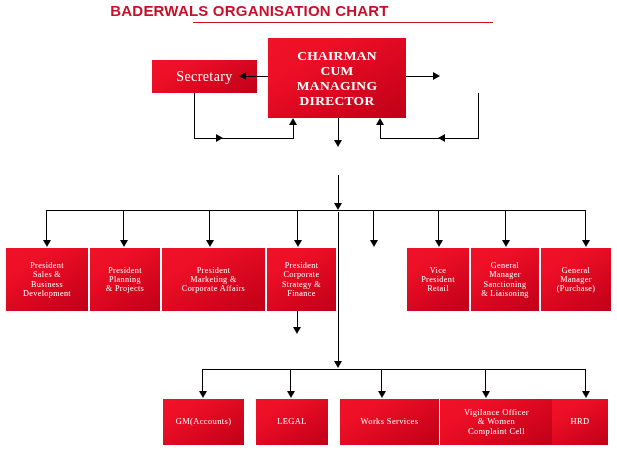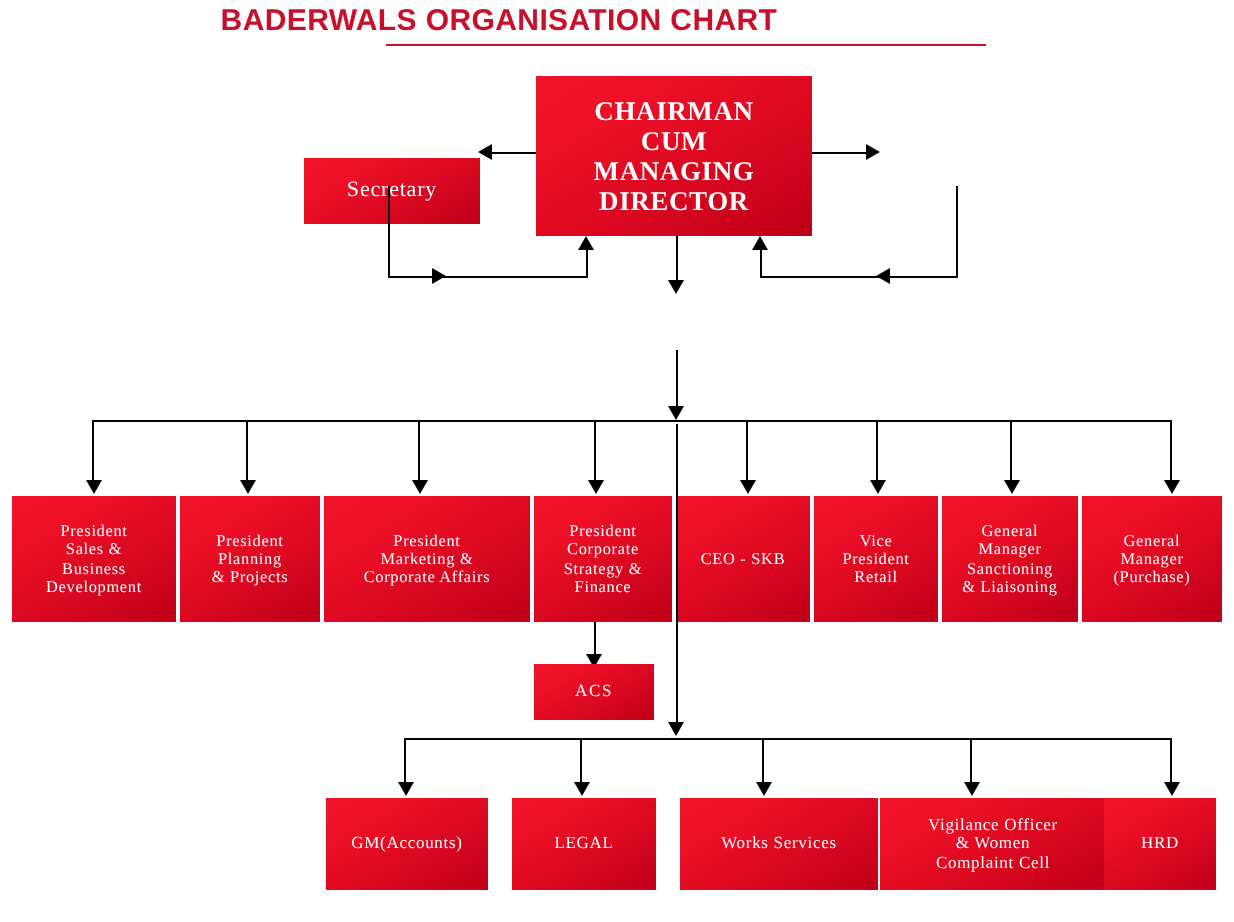--- a/index.html
+++ b/index.html
@@ -58,22 +58,22 @@
   .node.flat {
     background: linear-gradient(180deg, #F21329 0%, #EE1026 40%, #D3061E 100%);
   }
   .node-label { display: block; white-space: pre-line; }
 
   .n-chairman {
     left: 268px; top: 38px; width: 138px; height: 80px;
     font-size: 13.5px; font-weight: bold; letter-spacing: .3px;
   }
   .n-secretary {
-    left: 152px; top: 60px; width: 88px; height: 33px;
-    font-size: 11px; letter-spacing: .4px; margin-top: 19px;
+    left: 152px; top: 60px; width: 105px; height: 33px;
+    font-size: 14px; letter-spacing: .4px;
   }
   .n-exec-advisor {
     left: 440px; top: 60px; width: 80px; height: 33px;
     font-size: 9px; letter-spacing: .3px;
   }
   .n-chief-admin {
     left: 270px; top: 147px; width: 137px; height: 28px;
     font-size: 12px; font-weight: bold; letter-spacing: .2px;
   }
 
@@ -227,46 +227,40 @@
     <span class="node-label">President
 Marketing &amp;
 Corporate Affairs</span>
   </div>
   <div class="node dept d4">
     <span class="node-label">President
 Corporate
 Strategy &amp;
 Finance</span>
   </div>
-  <div class="node dept d5">
-    <span class="node-label">CEO - SKB</span>
-  </div>
   <div class="node dept d6">
     <span class="node-label">Vice
 President
 Retail</span>
   </div>
   <div class="node dept d7">
     <span class="node-label">General
 Manager
 Sanctioning
 &amp; Liaisoning</span>
   </div>
   <div class="node dept d8">
     <span class="node-label">General
 Manager
 (Purchase)</span>
   </div>
 
   <div class="ln vline" style="left:296.5px; top:311px; height:18px;"></div>
   <div class="arrow arrow-down" style="left:293px; top:327px;"></div>
 
-  <div class="node n-acs">
-    <span class="node-label">ACS</span>
-  </div>
 
   <div class="ln vline" style="left:337.5px; top:212px; height:151px;"></div>
   <div class="arrow arrow-down" style="left:334px; top:361px;"></div>
 
   <div class="ln hline" style="left:202px; top:369px; width:384px;"></div>
 
   <div class="ln vline" style="left:202px; top:369px; height:23px;"></div>
   <div class="arrow arrow-down" style="left:198.5px; top:391px;"></div>
 
   <div class="ln vline" style="left:290px; top:369px; height:23px;"></div>

